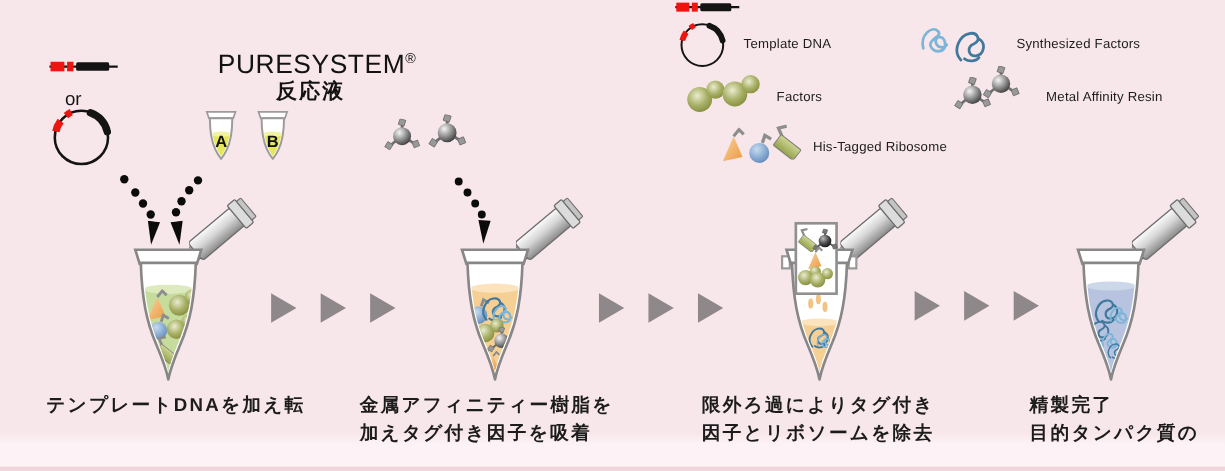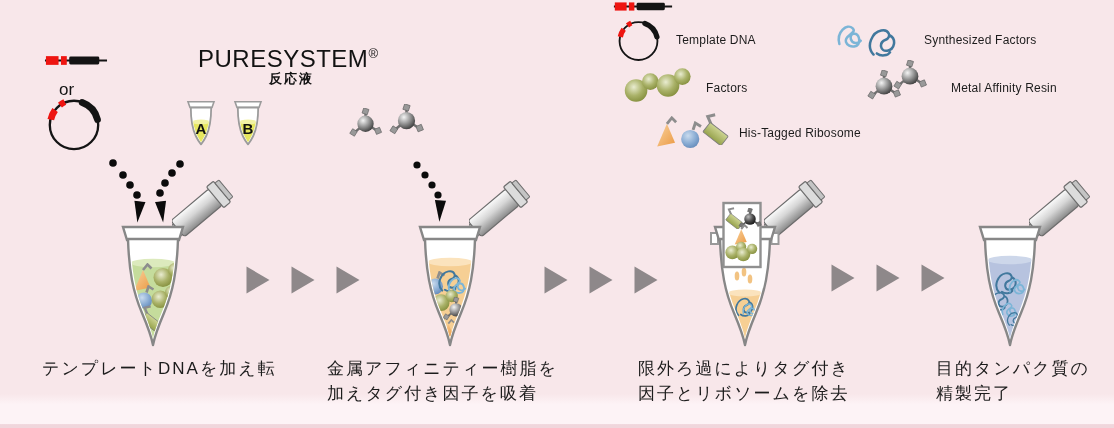--- a/index.html
+++ b/index.html
@@ -8,23 +8,23 @@
     position:relative;width:1114px;height:428px;overflow:hidden;
     background:linear-gradient(to bottom,
       var(--bg,#f8e7ea) 0%, var(--bg,#f8e7ea) 92%,
       var(--bg-strip,#fdf3f6) 94.5%, var(--bg-strip,#fdf3f6) 99%,
       var(--bg-edge,#f0d6dc) 99.2%, var(--bg-edge,#f0d6dc) 100%);
   }
   .abs{position:absolute;}
   svg{display:block;overflow:visible;}
   .title{left:150px;top:45px;font-size:24px;font-weight:normal;color:#121212;letter-spacing:0.5px;white-space:nowrap;margin-left:48px;}
   .title sup{font-size:13px;}
-  .subtitle{left:150px;top:70px;width:164px;font-size:13px;font-weight:bold;color:#121212;letter-spacing:2px;text-align:right;white-space:nowrap;}
+  .subtitle{left:150px;top:70px;width:164px;font-size:19px;font-weight:bold;color:#121212;letter-spacing:2px;text-align:right;white-space:nowrap;}
   .or-label{left:59px;top:80px;font-size:17px;color:#141414;}
-  .caption{top:356px;color:var(--text,#1c1c1c);font-size:17px;font-weight:400;letter-spacing:2px;line-height:25px;white-space:nowrap;}
+  .caption{top:356px;color:var(--text,#1c1c1c);font-size:17px;font-weight:700;letter-spacing:2px;line-height:25px;white-space:nowrap;}
   .legend-label{color:var(--text,#1c1c1c);font-size:12px;font-weight:500;letter-spacing:0.2px;line-height:20px;white-space:nowrap;}
 </style>
 </head>
 <body>
 
 <div class="canvas">
 
   <svg width="0" height="0" style="position:absolute" aria-hidden="true">
     <defs>
       <radialGradient id="gRibo" cx="40%" cy="35%" r="70%">
@@ -347,17 +347,17 @@
   </div>
   <div class="abs caption" style="left:638px">
     <div>限外ろ過によりタグ付き</div>
     <div>因子とリボソームを除去</div>
   </div>
   <div class="abs caption" style="left:327px">
     <div>金属アフィニティー樹脂を</div>
     <div>加えタグ付き因子を吸着</div>
   </div>
   <div class="abs caption" style="left:936px">
+    <div>精製完了</div>
     <div>目的タンパク質の</div>
-    <div>精製完了</div>
   </div>
 
 </div>
 
 </body></html>

